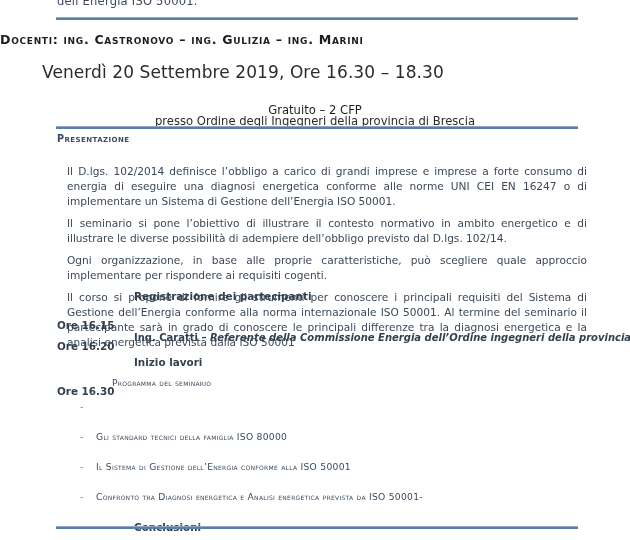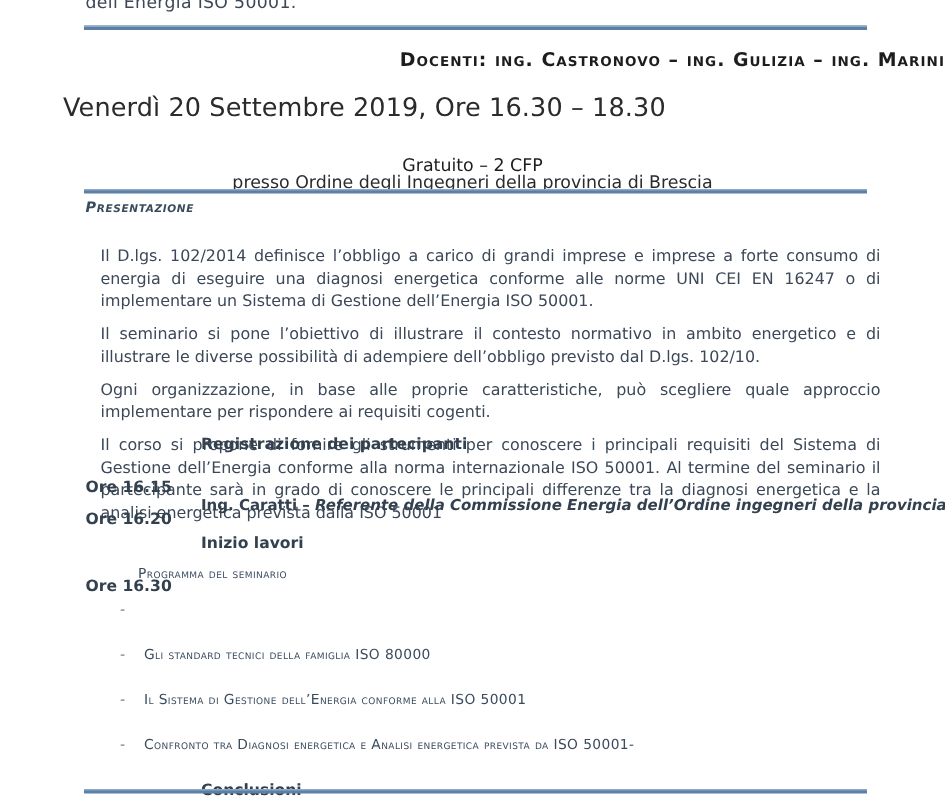--- a/index.html
+++ b/index.html
@@ -46,21 +46,21 @@
   .rule-top    { top: 17px; }
   .rule-mid    { top: 126px; }
   .rule-bottom { top: 526px; }
 
   
   .docenti {
     position: absolute;
     top: 32px;
     left: 0;
     width: 630px;
-    text-align: right;
+    text-align: left;
     font-weight: bold;
     font-size: 12.6px;
     font-variant: small-caps;
     letter-spacing: 0.055em;
     color: #1d1d1d;
   }
 
   .date-line {
     position: absolute;
     top: 62px;
@@ -95,21 +95,20 @@
   
   .section-heading {
     position: absolute;
     top: 133px;
     left: 57px;
     font-weight: bold;
     font-size: 9.6px;
     font-variant: small-caps;
     letter-spacing: 0.045em;
     color: #3a4b5e;
-    font-style: italic;
   }
 
   .body-block {
     position: absolute;
     top: 164px;
     left: 57px;
     width: 520px;
     margin-left: 10px;
   }
   .para {
@@ -159,21 +158,21 @@
   }
   .sub-text .nm { font-weight: bold; }
   .sub-text .it { font-style: italic; font-weight: bold; }
 
   .prog-title {
     position: relative;
     height: 24px;
   }
   .prog-title .pt {
     position: absolute;
-    left: 92px;
+    left: 112px;
     top: 0;
     font-size: 9.2px;
     font-variant: small-caps;
     letter-spacing: 0.03em;
     color: #3a4b5e;
   }
 
   .prog-item {
     position: relative;
     height: 30px;
@@ -210,21 +209,21 @@
   <div class="date-line">Venerdì 20 Settembre 2019, Ore 16.30 – 18.30</div>
   <div class="venue-line">presso Ordine degli Ingegneri della provincia di Brescia</div>
   <div class="fee-line">Gratuito – 2 CFP</div>
 
   <div class="rule rule-mid"></div>
 
   <div class="section-heading">Presentazione</div>
 
   <div class="body-block">
     <p class="para">Il D.lgs. 102/2014 definisce l’obbligo a carico di grandi imprese e imprese a forte consumo di energia di eseguire una diagnosi energetica conforme alle norme UNI CEI EN 16247 o di implementare un Sistema di Gestione dell’Energia ISO 50001.</p>
-    <p class="para">Il seminario si pone l’obiettivo di illustrare il contesto normativo in ambito energetico e di illustrare le diverse possibilità di adempiere dell’obbligo previsto dal D.lgs. 102/10.</p>
+    <p class="para">Il seminario si pone l’obiettivo di illustrare il contesto normativo in ambito energetico e di illustrare le diverse possibilità di adempiere dell’obbligo previsto dal D.lgs. 102/14.</p>
     <p class="para">Ogni organizzazione, in base alle proprie caratteristiche, può scegliere quale approccio implementare per rispondere ai requisiti cogenti.</p>
     <p class="para">Il corso si propone di fornire gli strumenti per conoscere i principali requisiti del  Sistema di Gestione dell’Energia conforme alla norma internazionale ISO 50001. Al termine del seminario il partecipante sarà in  grado di conoscere le principali differenze tra la diagnosi energetica e la analisi energetica prevista dalla ISO 50001</p>
   </div>
 
   <div class="schedule">
 
     <div class="sched-row">
       <span class="sched-time">Ore 16.15</span>
       <span class="sched-desc">Registrazione dei partecipanti</span>
     </div>

